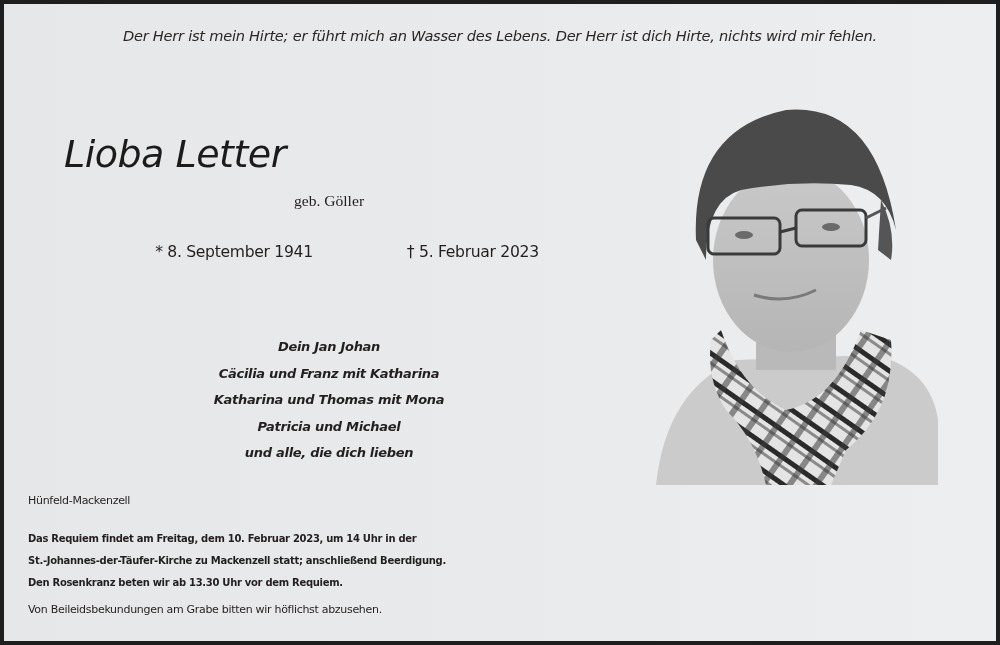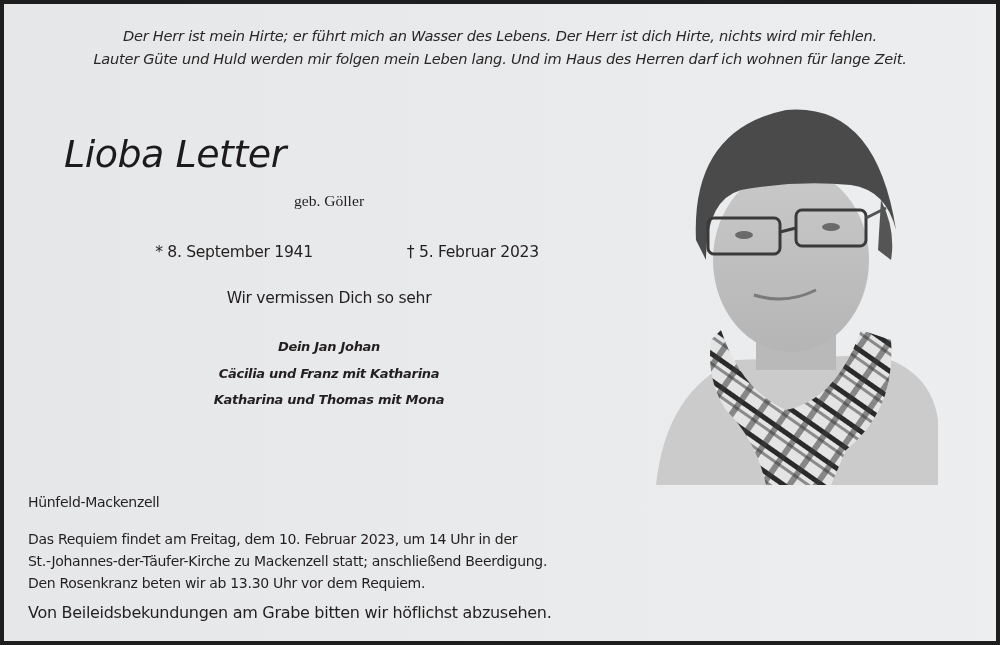--- a/index.html
+++ b/index.html
@@ -8,45 +8,45 @@
   .psalm { position:absolute; left:0; top:20px; width:992px; text-align:center; font-style:italic; font-size:14.6px; line-height:23px; color:#2a2627; font-family:"DejaVu Sans", sans-serif; letter-spacing:-0.25px; }
   .motto { position:absolute; left:60px; top:90px; width:530px; text-align:center; font-size:15.6px; color:#231f20; letter-spacing:-0.3px; }
   .name { position:absolute; left:60px; top:128px; width:530px; text-align:left; font-style:italic; font-size:38px; color:#1c1a1b; letter-spacing:-0.5px; font-family:"DejaVu Sans", sans-serif; }
   .maiden { position:absolute; left:60px; top:188px; width:530px; text-align:center; font-size:15.6px; color:#231f20; font-family:Liberation Serif, serif; }
   .dates { position:absolute; left:60px; top:239px; width:530px; text-align:center; font-size:15.6px; color:#231f20; letter-spacing:-0.3px; }
   .dates span { display:inline-block;margin-left:36px; }
   .dates .gap { width:22px; }
   .miss { position:absolute; left:60px; top:285px; width:530px; text-align:center; font-size:15.6px; color:#231f20; letter-spacing:-0.3px; }
   .family { position:absolute; left:60px; top:330px; width:530px; text-align:center; font-style:italic; font-weight:bold; font-size:13px; line-height:26.5px; color:#231f20; letter-spacing:-0.3px; }
   .family div { white-space:nowrap; }
-  .place { position:absolute; left:24px; top:490px; font-size:14px; color:#231f20; letter-spacing:-0.3px; }
-  .req { position:absolute; left:24px; top:524px; font-size:14px; line-height:22px; color:#231f20; letter-spacing:-0.3px; }
-  .note { position:absolute; left:24px; top:599px; font-size:16px; color:#231f20; letter-spacing:-0.3px; }
+  .place { position:absolute; left:24px; top:490px; font-size:11px; color:#231f20; letter-spacing:-0.3px; }
+  .req { position:absolute; left:24px; top:524px; font-size:10px; line-height:22px; color:#231f20; letter-spacing:-0.3px;font-weight:bold; }
+  .note { position:absolute; left:24px; top:599px; font-size:11px; color:#231f20; letter-spacing:-0.3px; }
   .photo { position:absolute; left:642px; top:86px; width:300px; height:400px; }
 </style>
 </head>
 <body>
 
 <div class="card">
   <div class="psalm">
     <div>Der Herr ist mein Hirte; er führt mich an Wasser des Lebens. Der Herr ist dich Hirte, nichts wird mir fehlen.</div>
-    <div>Lauter Güte und Huld werden mir folgen mein Leben lang. Und im Haus des Herren darf ich wohnen für lange Zeit.</div>
   </div>
 
   <div class="name">Lioba Letter</div>
   <div class="maiden">geb. Göller</div>
   <div class="dates">
     <span>* 8. September 1941</span><span class="gap"></span><span>† 5. Februar 2023</span>
   </div>
-  <div class="miss">Wir vermissen Dich so sehr</div>
 
   <div class="family">
     <div>Dein Jan Johan</div>
     <div>Cäcilia und Franz mit Katharina</div>
     <div>Katharina und Thomas mit Mona</div>
+    <div>Patricia und Michael</div>
+    <div>und alle, die dich lieben</div>
   </div>
 
   <div class="place">Hünfeld-Mackenzell</div>
   <div class="req">
     <div>Das Requiem findet am Freitag, dem 10. Februar 2023, um 14 Uhr in der</div>
     <div>St.-Johannes-der-Täufer-Kirche zu Mackenzell statt; anschließend Beerdigung.</div>
     <div>Den Rosenkranz beten wir ab 13.30 Uhr vor dem Requiem.</div>
   </div>
   <div class="note">Von Beileidsbekundungen am Grabe bitten wir höflichst abzusehen.</div>
 

